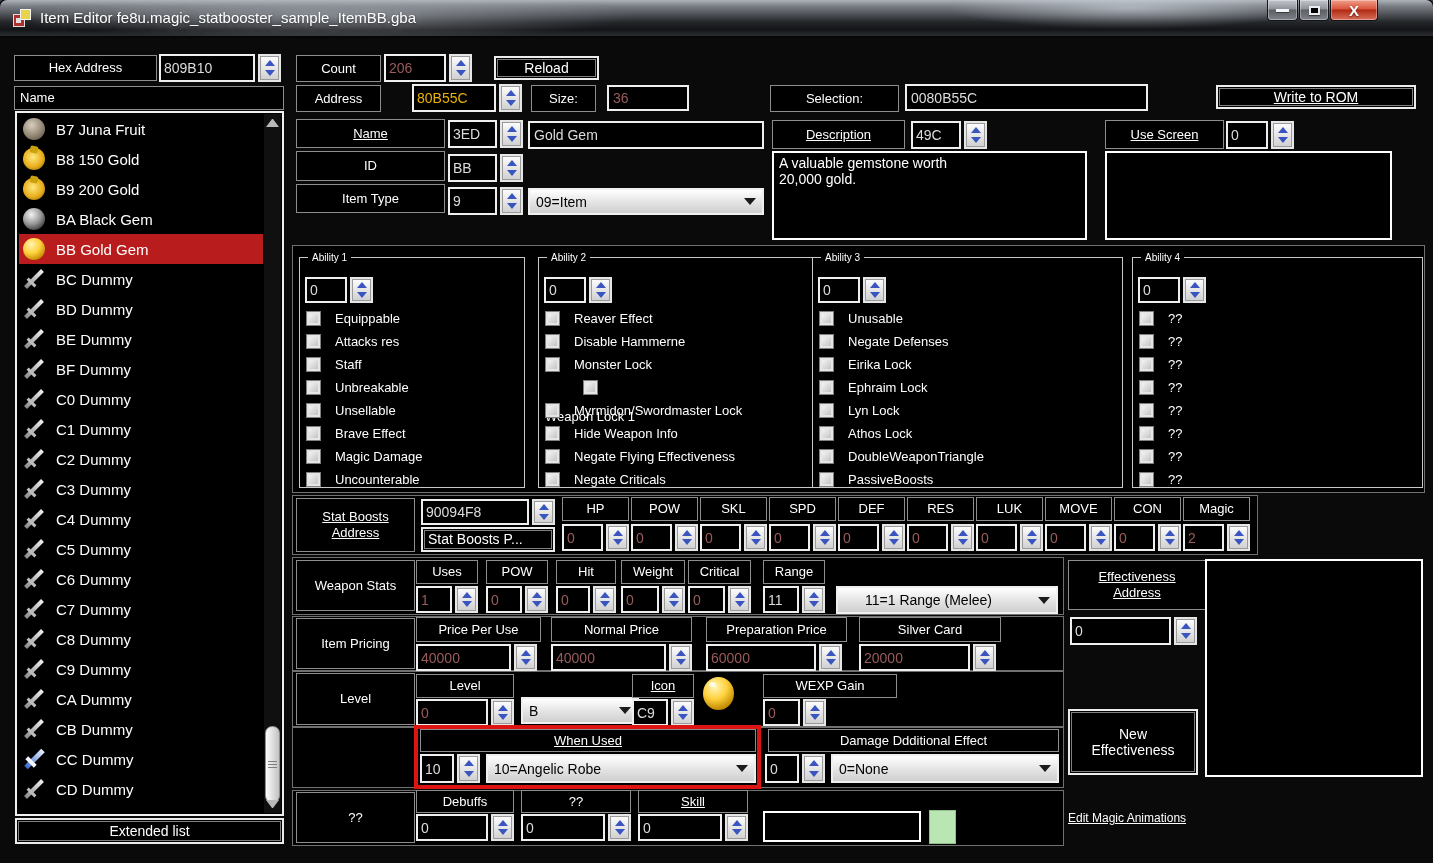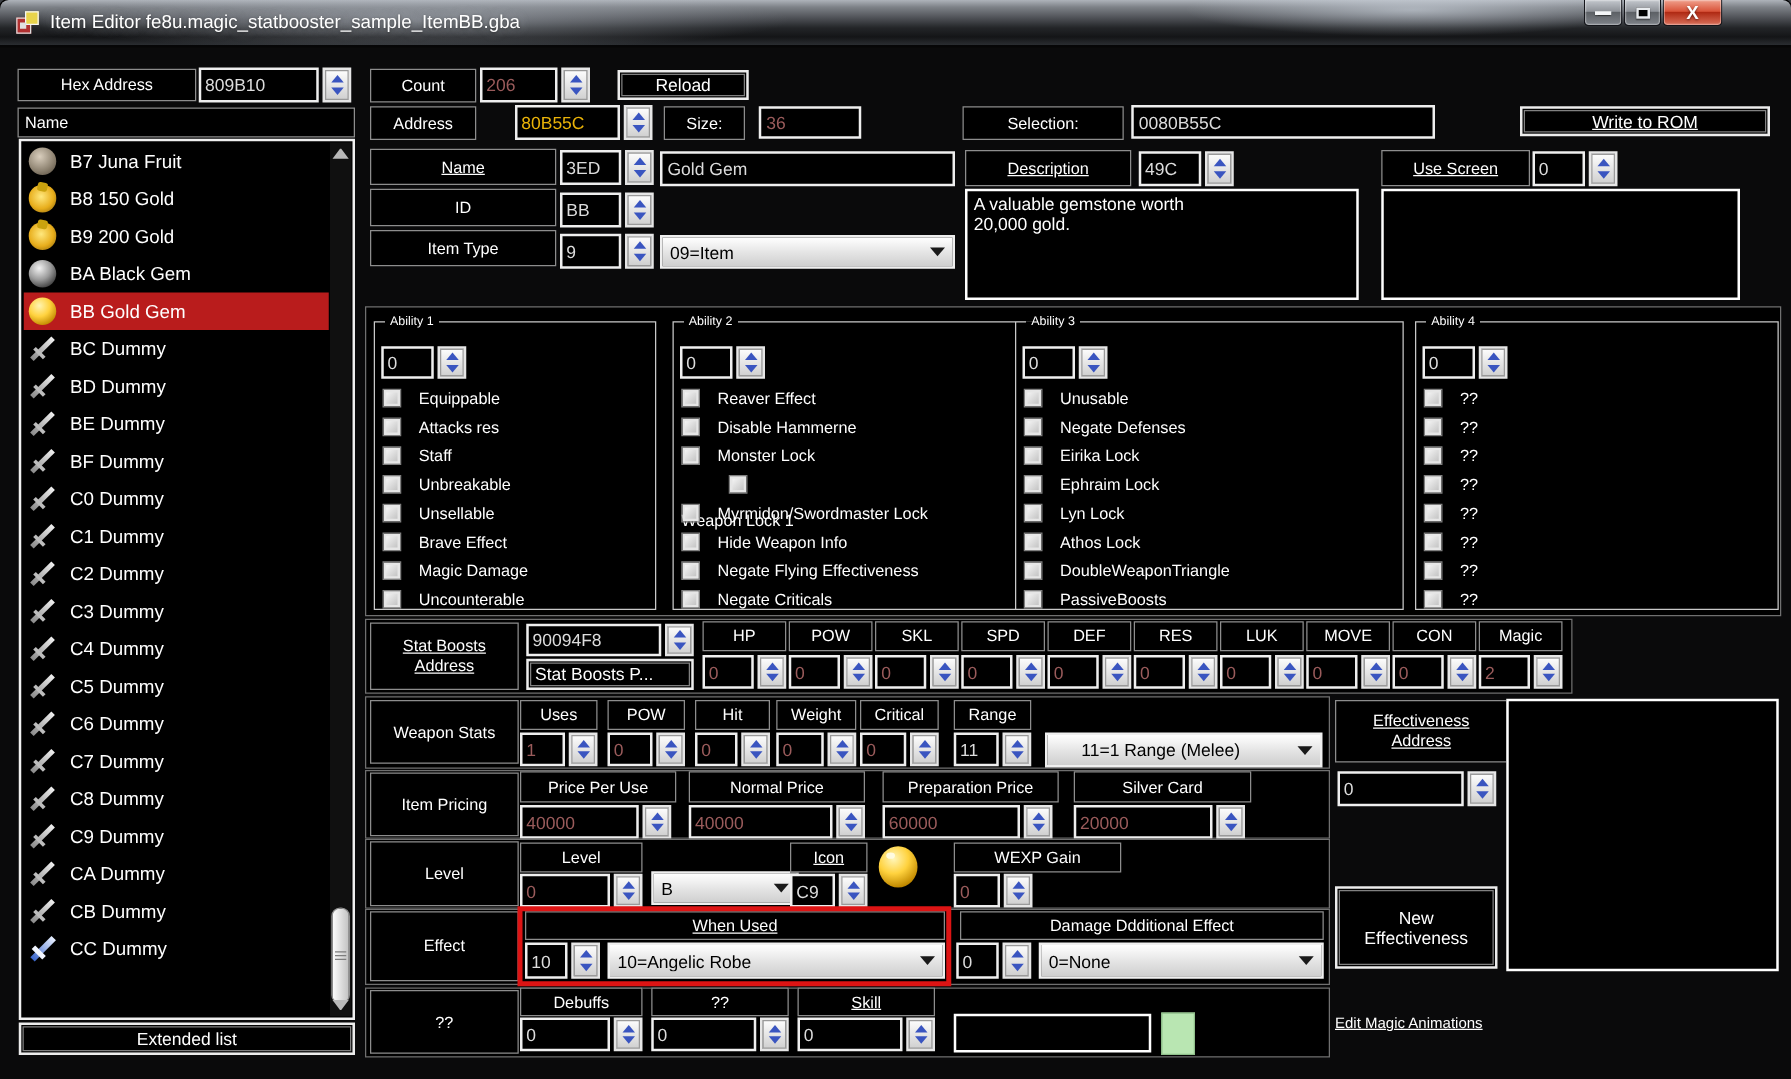--- a/index.html
+++ b/index.html
@@ -199,20 +199,24 @@
           <span>CA Dummy</span>
         </div>
         <div class="li">
           <span class="li-ic ic-sword"></span>
           <span>CB Dummy</span>
         </div>
         <div class="li">
           <span class="li-ic ic-bluearrow"></span>
           <span>CC Dummy</span>
         </div>
+        <div class="li">
+          <span class="li-ic ic-sword"></span>
+          <span>CD Dummy</span>
+        </div>
       </div>
     <div id="sb">
       <i id="sb-up" class="sb-arrow"></i>
       <div id="sb-thumb">
           <i></i>
           <i></i>
           <i></i>
         </div>
       <i id="sb-dn" class="sb-arrow"></i>
     </div>
@@ -694,21 +698,20 @@
   <div class="cell abs" style="left:763px;top:674px;width:134px;height:24px;">WEXP Gain</div>
   <div class="spin abs" style="left:763px;top:699px;width:63px;height:27px;">
       <span class="spin-val" style="color: rgb(154, 91, 91);">0</span>
       <span class="spin-ud">
         <i class="arr up"></i>
         <i class="arr dn"></i>
       </span>
     </div>
 
   <div class="band abs" style="left:292px;top:727px;width:772px;height:61px;"></div>
-  <div class="cell abs" style="left:296px;top:729px;width:119px;height:56px;">Effect</div>
   <div class="cell abs" style="left:420px;top:729px;width:336px;height:23px;">
       <span class="u">When Used</span>
     </div>
   <div class="spin abs" style="left:420px;top:754px;width:60px;height:29px;">
       <span class="spin-val" style="color: rgb(220, 220, 220);">10</span>
       <span class="spin-ud">
         <i class="arr up"></i>
         <i class="arr dn"></i>
       </span>
     </div>

